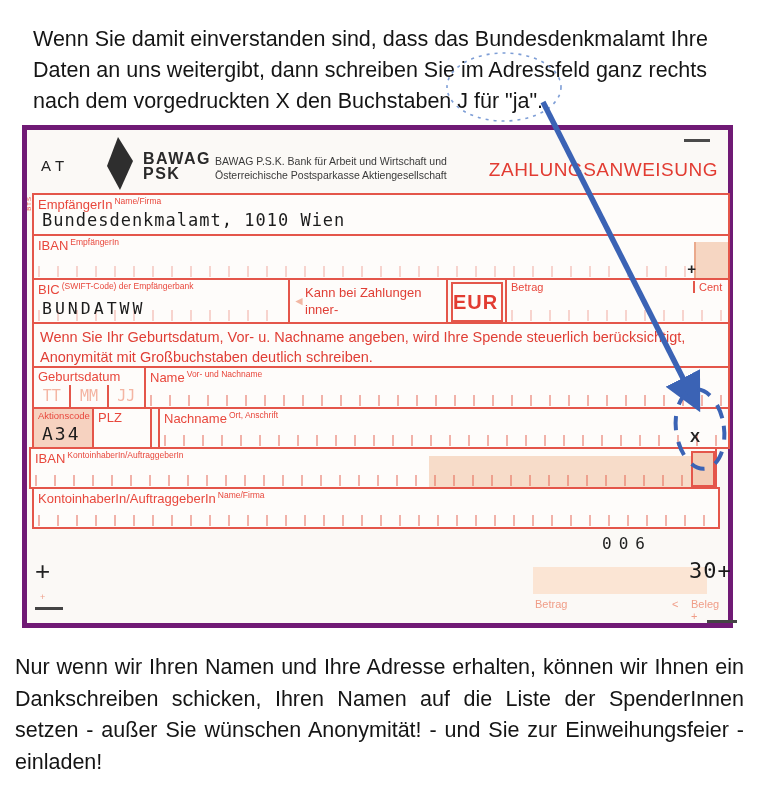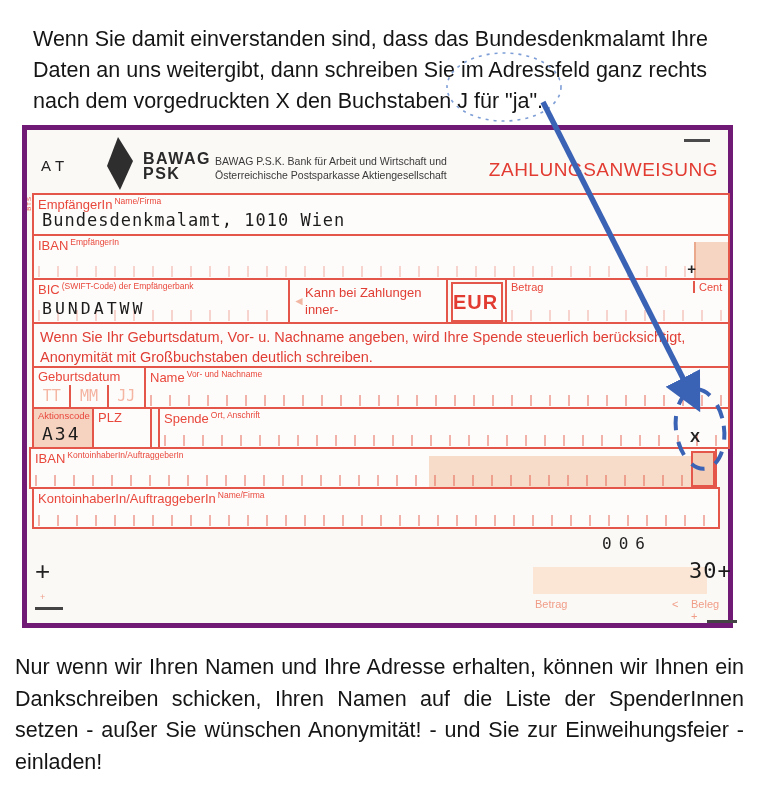--- a/index.html
+++ b/index.html
@@ -133,21 +133,21 @@
   <div class="row shade" style="left:5px;top:277px;width:62px;height:42px;background:#f6d2c0">
     <div class="flabel" style="font-size:9.5px">Aktionscode</div>
     <div class="fvalue" style="font-size:18px;letter-spacing:2px;bottom:3px">A34</div>
   </div>
   <div class="row" style="left:65px;top:277px;width:60px;height:42px">
     <div class="flabel">PLZ</div>
   </div>
   <div class="row" style="left:131px;top:277px;width:572px;height:42px">
     <div class="ticks"></div>
     <div class="flabel">
-      <span>Spende</span><sup>Ort, Anschrift</sup>
+      <span>Nachname</span><sup>Ort, Anschrift</sup>
     </div>
     <div style="position:absolute;right:28px;bottom:2px;font-size:15px;font-weight:bold;color:#222">X</div>
   </div>
 
   <div class="row" style="left:2px;top:317px;width:688px;height:42px">
     <div class="shade" style="position:absolute;left:398px;top:7px;right:20px;bottom:0;background:#f7dcc9"></div>
     <div class="ticks"></div>
     <div class="flabel">
       <span>IBAN</span><sup>KontoinhaberIn/AuftraggeberIn</sup>
     </div>

